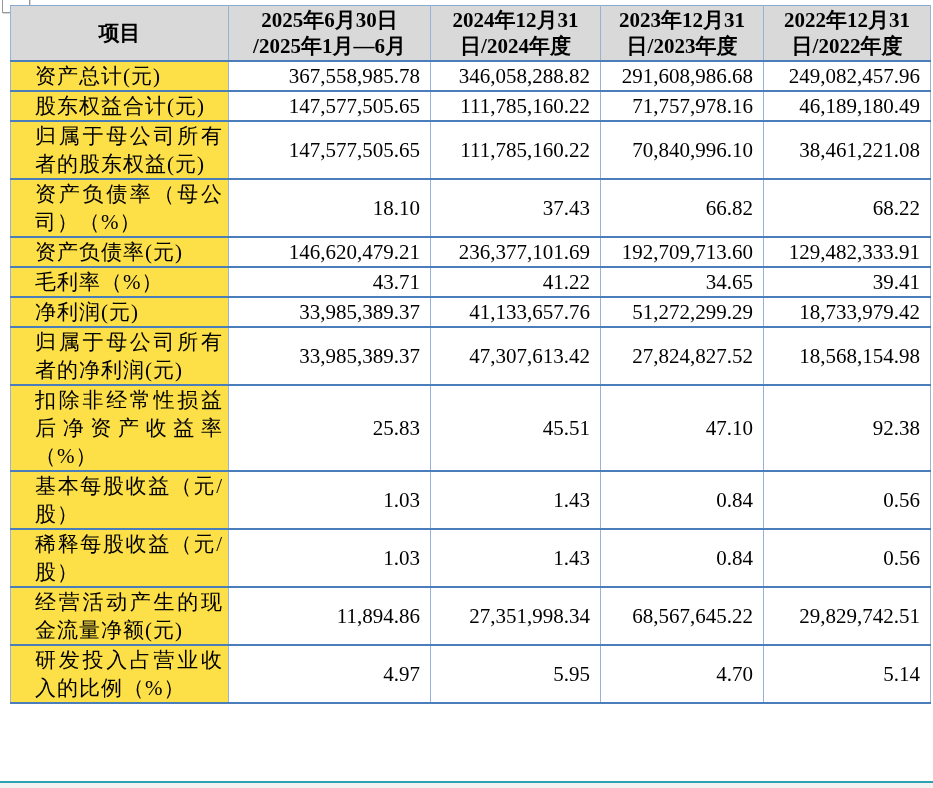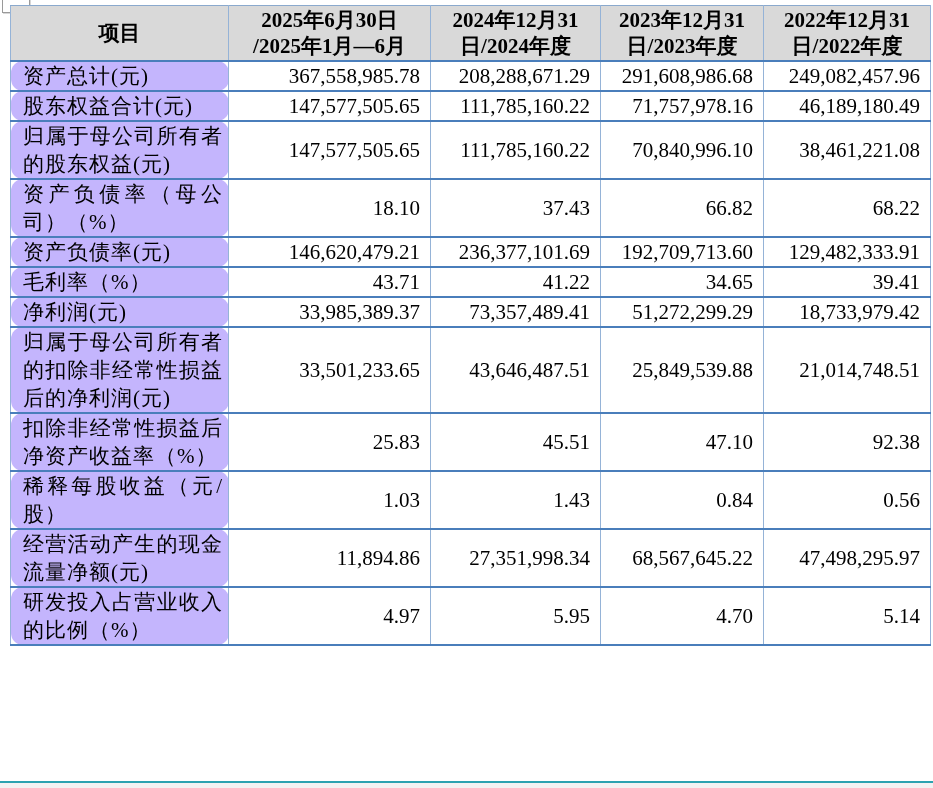--- a/index.html
+++ b/index.html
@@ -50,28 +50,27 @@
     background:#d9d9d9;
     font-weight:bold;
     text-align:center;
     white-space:pre-line;
     line-height:26px;
     height:55px;
     border-top:1px solid #8aa9cd;
     padding:0 2px;
   }
   .fin th.lbl{
-    background:#c4b5fd;
+    background:#fde047;
     font-weight:normal;
     text-align:justify;
     text-justify:inter-character;
     letter-spacing:1px;
     line-height:28px;
-    padding:0 5px 0 12px;
-    border-radius:12px;
+    padding:0 5px 0 24px;
   }
   .fin td.val{
     background:#ffffff;
     text-align:right;
     padding:0 10px 0 8px;
     line-height:26px;
   }
   tr.r1{height:28px;}
   tr.r2{height:56px;}
   tr.r3{height:84px;}
@@ -99,21 +98,21 @@
       <th>2023年12月31
 日/2023年度</th>
       <th>2022年12月31
 日/2022年度</th>
     </tr>
   </thead>
   <tbody>
     <tr class="r1">
       <th class="lbl">资产总计(元)</th>
       <td class="val">367,558,985.78</td>
-      <td class="val">208,288,671.29</td>
+      <td class="val">346,058,288.82</td>
       <td class="val">291,608,986.68</td>
       <td class="val">249,082,457.96</td>
     </tr>
     <tr class="r1">
       <th class="lbl">股东权益合计(元)</th>
       <td class="val">147,577,505.65</td>
       <td class="val">111,785,160.22</td>
       <td class="val">71,757,978.16</td>
       <td class="val">46,189,180.49</td>
     </tr>
@@ -141,51 +140,58 @@
     <tr class="r1">
       <th class="lbl">毛利率（%）</th>
       <td class="val">43.71</td>
       <td class="val">41.22</td>
       <td class="val">34.65</td>
       <td class="val">39.41</td>
     </tr>
     <tr class="r1">
       <th class="lbl">净利润(元)</th>
       <td class="val">33,985,389.37</td>
-      <td class="val">73,357,489.41</td>
+      <td class="val">41,133,657.76</td>
       <td class="val">51,272,299.29</td>
       <td class="val">18,733,979.42</td>
     </tr>
-    <tr class="r3">
-      <th class="lbl">归属于母公司所有者的扣除非经常性损益后的净利润(元)</th>
-      <td class="val">33,501,233.65</td>
-      <td class="val">43,646,487.51</td>
-      <td class="val">25,849,539.88</td>
-      <td class="val">21,014,748.51</td>
+    <tr class="r2">
+      <th class="lbl">归属于母公司所有者的净利润(元)</th>
+      <td class="val">33,985,389.37</td>
+      <td class="val">47,307,613.42</td>
+      <td class="val">27,824,827.52</td>
+      <td class="val">18,568,154.98</td>
     </tr>
     <tr class="r2">
       <th class="lbl">扣除非经常性损益后净资产收益率（%）</th>
       <td class="val">25.83</td>
       <td class="val">45.51</td>
       <td class="val">47.10</td>
       <td class="val">92.38</td>
     </tr>
     <tr class="r2">
+      <th class="lbl">基本每股收益（元/股）</th>
+      <td class="val">1.03</td>
+      <td class="val">1.43</td>
+      <td class="val">0.84</td>
+      <td class="val">0.56</td>
+    </tr>
+    <tr class="r2">
       <th class="lbl">稀释每股收益（元/股）</th>
       <td class="val">1.03</td>
       <td class="val">1.43</td>
       <td class="val">0.84</td>
       <td class="val">0.56</td>
     </tr>
     <tr class="r2">
       <th class="lbl">经营活动产生的现金流量净额(元)</th>
       <td class="val">11,894.86</td>
       <td class="val">27,351,998.34</td>
       <td class="val">68,567,645.22</td>
-      <td class="val">47,498,295.97</td>
+      <td class="val">29,829,742.51</td>
     </tr>
     <tr class="r2">
       <th class="lbl">研发投入占营业收入的比例（%）</th>
       <td class="val">4.97</td>
       <td class="val">5.95</td>
       <td class="val">4.70</td>
       <td class="val">5.14</td>
     </tr>
   </tbody>
 </table>

